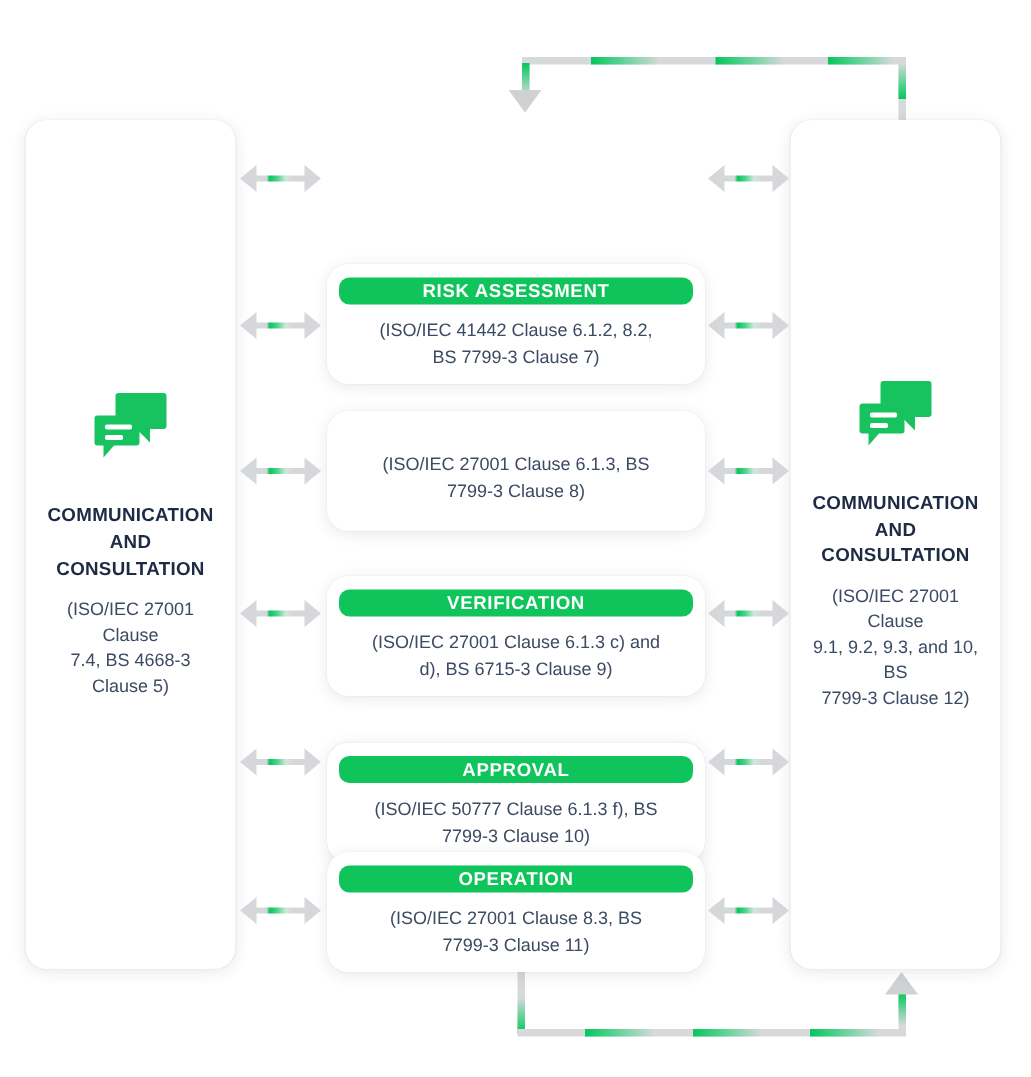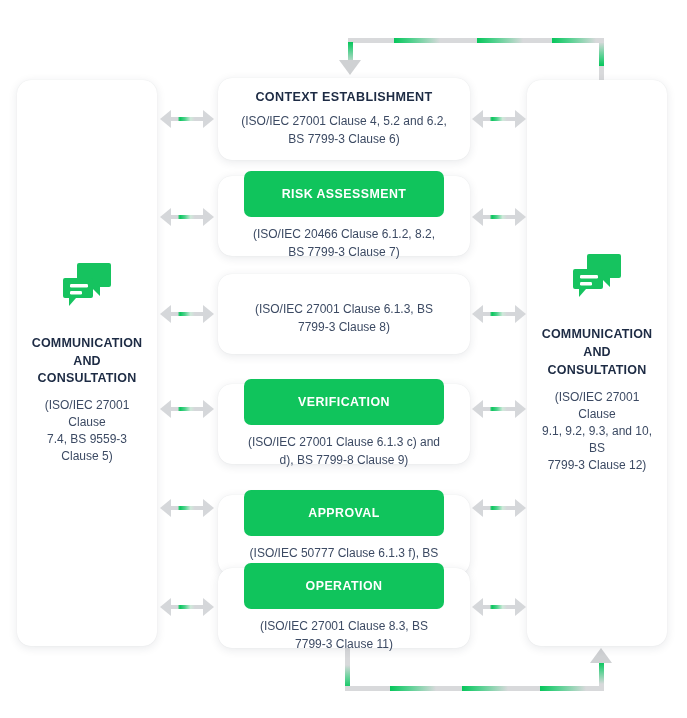--- a/index.html
+++ b/index.html
@@ -43,22 +43,22 @@
     justify-content:center;
     padding:10px 14px;
   }
   .step-title{
     font-size:12.6px;font-weight:bold;color:#1d2b44;
     letter-spacing:.35px;text-transform:uppercase;text-align:center;
   }
   .step-title.pill{
     background:#10c45c;color:#ffffff;
     border-radius:7px;
-    padding:16px 0;
-    width:200px;
+    padding:2px 0;
+    width:236px;
     letter-spacing:.45px;
     font-size:12.4px;
   }
   .step-sub{
     margin-top:9px;
     font-size:12px;color:#3c4a63;text-align:center;line-height:1.45;
   }
 
   
   .dbl-arrow{position:absolute;height:18px;}
@@ -131,21 +131,21 @@
         <rect x="9" y="23" width="18" height="3.4" rx="1.2" fill="#ffffff"></rect>
         <rect x="9" y="30" width="12" height="3.4" rx="1.2" fill="#ffffff"></rect>
       </svg>
     </span>
     <div class="side-title">
       <div>COMMUNICATION</div>
       <div>AND CONSULTATION</div>
     </div>
     <div class="side-sub">
       <div>(ISO/IEC 27001 Clause</div>
-      <div>7.4, BS 9559-3 Clause 5)</div>
+      <div>7.4, BS 4668-3 Clause 5)</div>
     </div>
   </div>
 
   <div class="panel side-panel" style="left:527px;top:80px;height:566px;">
     <span class="side-icon">
       <svg width="52" height="48" viewBox="0 0 52 48" aria-hidden="true">
         <path d="M18 2 h30 a2 2 0 0 1 2 2 v20 a2 2 0 0 1 -2 2 h-9 l0 9 l-9 -9 h-12 a2 2 0 0 1 -2 -2 v-20 a2 2 0 0 1 2 -2 z" fill="#16c35f"></path>
         <path d="M4 17 h26 a2 2 0 0 1 2 2 v16 a2 2 0 0 1 -2 2 h-15 l-7 8 l0 -8 h-4 a2 2 0 0 1 -2 -2 v-16 a2 2 0 0 1 2 -2 z" fill="#16c35f"></path>
         <rect x="9" y="23" width="18" height="3.4" rx="1.2" fill="#ffffff"></rect>
         <rect x="9" y="30" width="12" height="3.4" rx="1.2" fill="#ffffff"></rect>
@@ -155,48 +155,41 @@
       <div>COMMUNICATION</div>
       <div>AND CONSULTATION</div>
     </div>
     <div class="side-sub">
       <div>(ISO/IEC 27001 Clause</div>
       <div>9.1, 9.2, 9.3, and 10, BS</div>
       <div>7799-3 Clause 12)</div>
     </div>
   </div>
 
-  <div class="panel step" style="top:78px;height:82px;">
-    <div class="step-title">CONTEXT ESTABLISHMENT</div>
-    <div class="step-sub">
-      <div>(ISO/IEC 27001 Clause 4, 5.2 and 6.2,</div>
-      <div>BS 7799-3 Clause 6)</div>
-    </div>
-  </div>
 
   <div class="panel step" style="top:176px;height:80px;">
     <div class="step-title pill">RISK ASSESSMENT</div>
     <div class="step-sub">
-      <div>(ISO/IEC 20466 Clause 6.1.2, 8.2,</div>
+      <div>(ISO/IEC 41442 Clause 6.1.2, 8.2,</div>
       <div>BS 7799-3 Clause 7)</div>
     </div>
   </div>
 
   <div class="panel step" style="top:274px;height:80px;">
     <div class="step-sub">
       <div>(ISO/IEC 27001 Clause 6.1.3, BS</div>
       <div>7799-3 Clause 8)</div>
     </div>
   </div>
 
   <div class="panel step" style="top:384px;height:80px;">
     <div class="step-title pill">VERIFICATION</div>
     <div class="step-sub">
       <div>(ISO/IEC 27001 Clause 6.1.3 c) and</div>
-      <div>d), BS 7799-8 Clause 9)</div>
+      <div>d), BS 6715-3 Clause 9)</div>
     </div>
   </div>
 
   <div class="panel step" style="top:495px;height:80px;">
     <div class="step-title pill">APPROVAL</div>
     <div class="step-sub">
       <div>(ISO/IEC 50777 Clause 6.1.3 f), BS</div>
       <div>7799-3 Clause 10)</div>
     </div>
   </div>

